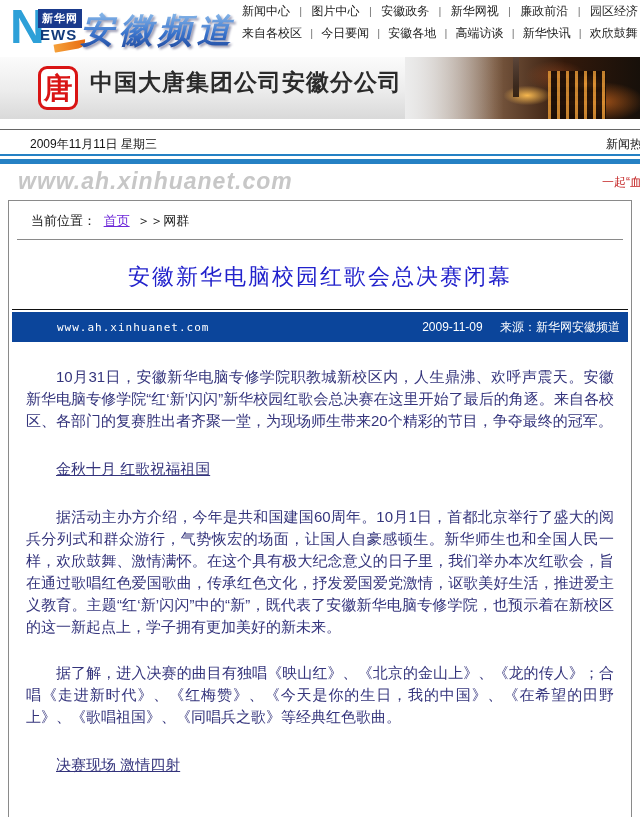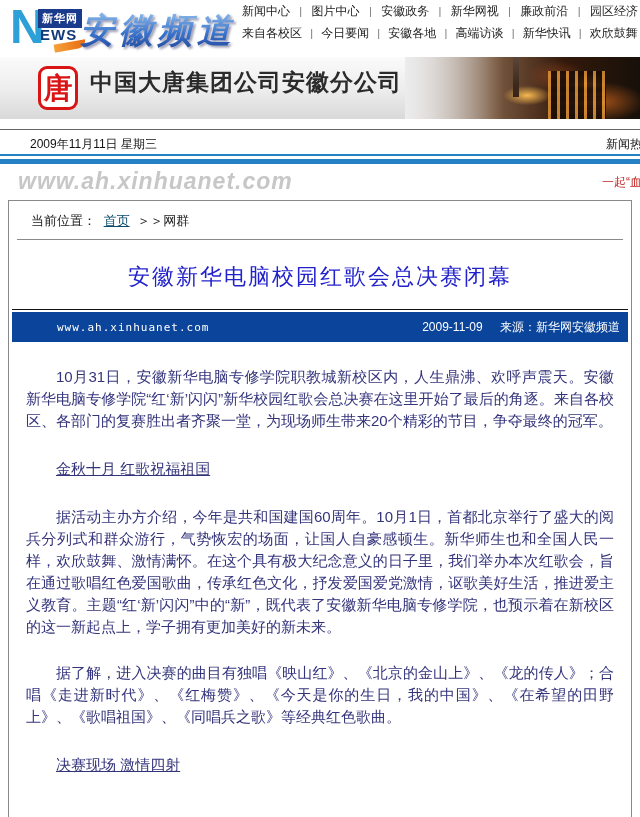--- a/index.html
+++ b/index.html
@@ -72,21 +72,21 @@
   .wmrow { position:absolute; top:166px; left:0; width:640px; height:32px; background:#fff; }
   .watermark { position:absolute; left:18px; top:2px; font-size:23px; font-weight:bold;
     font-style:italic; color:#c7c7c7; letter-spacing:1px; }
   .wm-right { position:absolute; right:-2px; top:8px; font-size:12px; color:#c32222;
     white-space:nowrap; }
 
   
   .content-box { position:absolute; top:200px; left:8px; width:624px; height:660px;
     border:1px solid #8a8a8a; background:#fff; }
   .breadcrumb { padding:11px 0 9px 22px; font-size:13px; color:#222; }
-  .bc-home { color:#0c4a6e; text-decoration:underline; cursor:pointer; margin:0 4px; }
+  .bc-home { color:#6d28d9; text-decoration:underline; cursor:pointer; margin:0 4px; }
   .bc-divider { border-top:1px solid #8a8a8a; margin:0 8px; }
 
   .article-title { margin-top:22px; text-align:center; font-size:22px; font-weight:normal;
     color:#2222cc; letter-spacing:2px; white-space:nowrap; }
 
   .meta-hairline { border-top:1px solid #111; margin:17px 3px 2px 3px; }
   .meta-bar { margin:0 3px; height:30px; background:#0b459b; color:#fff;
     display:flex; align-items:center; justify-content:space-between; }
   .meta-site { padding-left:45px; font-family:"DejaVu Sans Mono","Liberation Mono",monospace;
     font-size:11px; letter-spacing:1px; }

